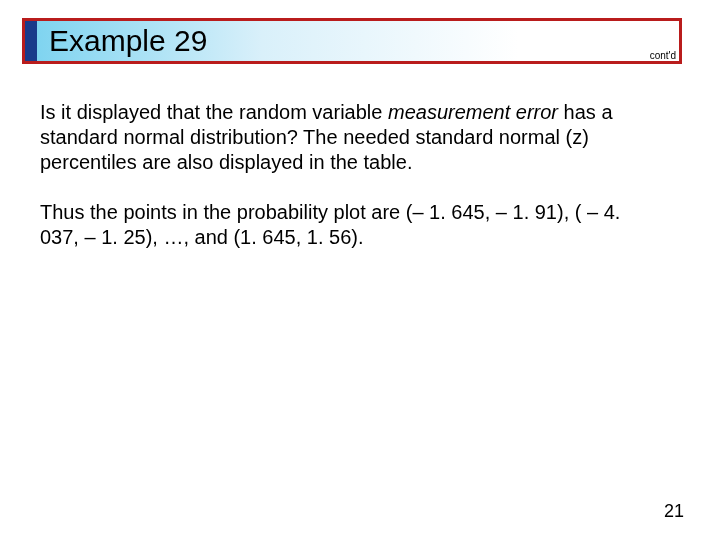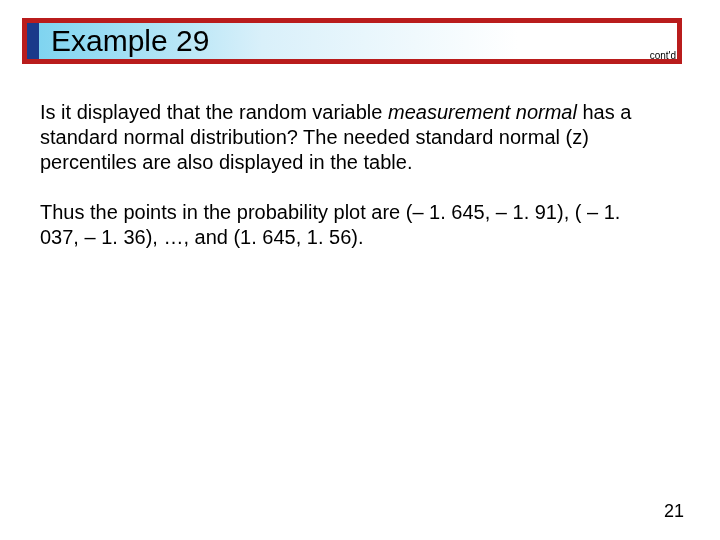--- a/index.html
+++ b/index.html
@@ -10,21 +10,21 @@
     font-family: Arial, Helvetica, sans-serif;
     position: relative;
     overflow: hidden;
   }
   .title-container {
     position: absolute;
     top: 18px;
     left: 22px;
     width: 660px;
     height: 46px;
-    border: 5px solid #b91c1c;
+    border: 3px solid #b91c1c;
   }
   .title-bar {
     position: absolute;
     top: 0;
     left: 0;
     width: 12px;
     height: 100%;
     background: #1a3a8a;
   }
   .title-gradient {
@@ -76,18 +76,18 @@
 
 <div class="title-container">
   <div class="title-gradient"></div>
   <div class="title-bar"></div>
   <div class="title-text">Example 29</div>
 </div>
 
 <div class="contd">cont'd</div>
 
 <div class="body-text para1">
-  <span>Is it displayed that the random variable </span><span class="italic">measurement normal</span><span> has a standard normal distribution? The needed standard normal (z) percentiles are also displayed in the table.</span>
+  <span>Is it displayed that the random variable </span><span class="italic">measurement error</span><span> has a standard normal distribution? The needed standard normal (z) percentiles are also displayed in the table.</span>
 </div>
 
-<div class="body-text para2">Thus the points in the probability plot are (– 1. 645, – 1. 91), ( – 1. 037, – 1. 36), …, and (1. 645, 1. 56).</div>
+<div class="body-text para2">Thus the points in the probability plot are (– 1. 645, – 1. 91), ( – 4. 037, – 1. 25), …, and (1. 645, 1. 56).</div>
 
 <div class="page-number">21</div>
 
 </body></html>

